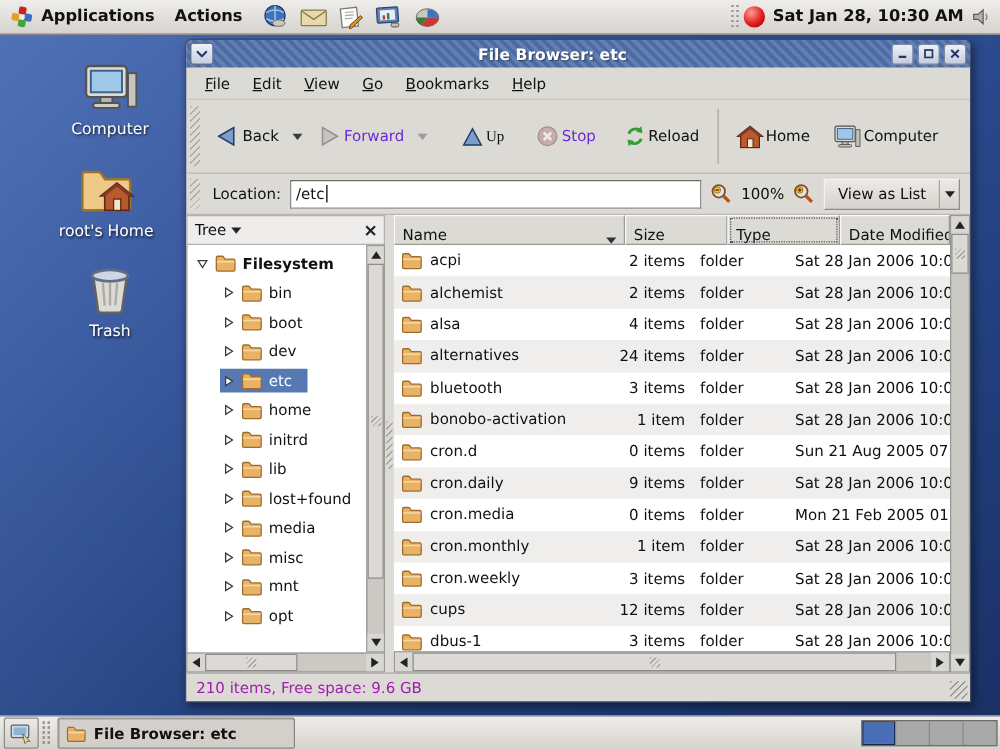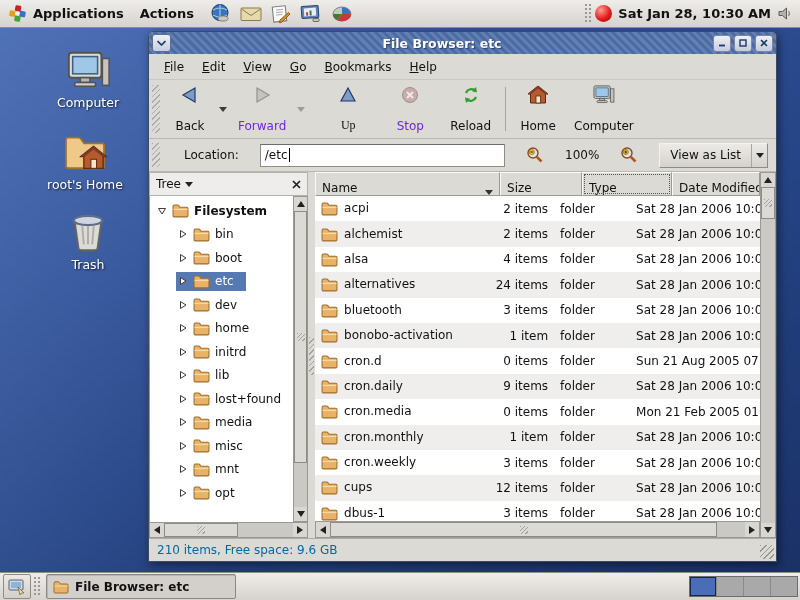--- a/index.html
+++ b/index.html
@@ -40,29 +40,29 @@
   .capbtn{width:16px;height:15px;border:1px solid #7c87a3;border-radius:3px;
           background:linear-gradient(#eef1f6,#c4cbdc);display:flex;align-items:center;justify-content:center;}
   .title{flex:1;text-align:center;color:#fff;font-weight:bold;font-size:12.5px;
          text-shadow:1px 1px 1px rgba(0,0,0,.4);white-space:nowrap;overflow:hidden;}
   .menubar{flex:0 0 25px;display:flex;align-items:center;padding-left:6px;border-bottom:1px solid #c9c7c2;}
   .menu-item{display:inline-block;padding:4px 9px;}
   .menu-item::first-letter{text-decoration:underline;}
   .toolbar{flex:0 0 56px;display:flex;align-items:center;border-bottom:1px solid #bab8b3;padding:1px 4px 1px 2px;}
   .handle{width:8px;align-self:stretch;margin:4px 3px 4px 1px;
           background:repeating-linear-gradient(135deg,#aeaca7 0 1px,transparent 1px 4px);}
-  .tbtn{display:flex;flex-direction:column;align-items:center;justify-content:flex-end;
-        padding:3px 9px 3px 9px;gap:16px;min-width:36px;}
+  .tbtn{display:flex;flex-direction:row;align-items:center;justify-content:flex-end;
+        padding:3px 9px 3px 9px;gap:2px;min-width:36px;}
   .tbtn .tlbl{font-size:12px;line-height:13px;}
   .tbtn.disabled .tlbl{color:#6d28d9;}
   .tsep{width:1px;align-self:stretch;margin:6px 5px;background:#a8a6a1;}
   .ddarrow{width:0;height:0;border-left:4px solid transparent;border-right:4px solid transparent;
            border-top:5px solid #3c3c3c;margin:0 2px;align-self:center;}
   .ddarrow.dim{border-top-color:#9e9c98;}
-  .locbar{flex:0 0 32px;display:flex;align-items:center;gap:21px;padding:0 8px 0 2px;
+  .locbar{flex:0 0 32px;display:flex;align-items:center;gap:7px;padding:0 8px 0 2px;
           border-bottom:1px solid #bab8b3;}
   .textbox{flex:1;height:21px;background:#fff;border:1px solid #8e8c88;border-top-color:#6f6d69;
            display:flex;align-items:center;padding:0 4px;gap:1px;}
   .caret{width:1px;height:14px;background:#000;}
   .optionmenu{display:flex;align-items:center;height:23px;border:1px solid #8e8c88;
               border-top-color:#f4f3f1;border-left-color:#f4f3f1;background:linear-gradient(#eceae6,#d5d2cd);}
   .optionmenu .omlbl{padding:0 10px;white-space:nowrap;}
   .optionmenu .omarrow{width:15px;align-self:stretch;border-left:1px solid #a8a6a1;
               display:flex;align-items:center;justify-content:center;}
   
@@ -109,21 +109,21 @@
   .frow{height:25.4px;display:flex;align-items:center;}
   .frow.alt{background:#efeeec;}
   .cell{padding:0 6px;white-space:nowrap;overflow:hidden;}
   .cell.name{width:171px;display:flex;align-items:flex-start;gap:6px;box-sizing:border-box;}
   .cell.size{width:68px;text-align:right;box-sizing:border-box;}
   .cell.type{width:76px;box-sizing:border-box;}
   .cell.date{flex:1;box-sizing:border-box;}
   .list-hscroll{flex:0 0 15px;}
   .list-vscroll{flex:0 0 14px;}
   .statusbar{flex:0 0 22px;border-top:1px solid #aeaca7;display:flex;align-items:center;
-             padding:0 8px;position:relative;color:#0369a1;}
+             padding:0 8px;position:relative;color:#a21caf;}
   .resize-grip{position:absolute;right:2px;bottom:2px;width:14px;height:14px;
       background:repeating-linear-gradient(135deg,#9a9894 0 1px,transparent 1px 4px);}
   
   .showdesk{width:26px;height:23px;margin-left:3px;border:1px solid #8e8c88;border-radius:2px;
             background:linear-gradient(#eceae6,#d2cfca);display:flex;align-items:center;justify-content:center;}
   .taskbtn{width:176px;height:23px;margin-left:2px;border:1px solid #8a8884;border-radius:2px;
            background:#d3d0cb;box-shadow:inset 1px 1px 0 #b9b7b2;display:flex;align-items:center;gap:6px;
            padding:0 6px;white-space:nowrap;overflow:hidden;}
   .pager{display:flex;height:19px;margin-right:2px;border:1px solid #6e6c68;background:#a9a9a9;}
   .ws{width:26px;height:100%;}
@@ -430,40 +430,40 @@
               <span class="inner">
             <svg class="icon" width="10" height="10" viewBox="0 0 10 10">
                   <path d="M2.5 1.5 L8 5 L2.5 8.5 Z" fill="#fff" stroke="#3a3a3a"></path>
                 </svg>
             <svg class="icon" width="17" height="15" viewBox="0 0 16 14">
                   <use href="#sym-folder"></use>
                 </svg>
             <span>boot</span>
               </span>
             </div>
+          <div class="trow">
+              <span class="inner">
+            <svg class="icon" width="10" height="10" viewBox="0 0 10 10">
+                  <path d="M2.5 1.5 L8 5 L2.5 8.5 Z" fill="#fff" stroke="#3a3a3a"></path>
+                </svg>
+            <svg class="icon" width="17" height="15" viewBox="0 0 16 14">
+                  <use href="#sym-folder"></use>
+                </svg>
+            <span>dev</span>
+              </span>
+            </div>
           <div class="trow selected">
               <span class="inner">
             <svg class="icon" width="10" height="10" viewBox="0 0 10 10">
                   <path d="M2.5 1.5 L8 5 L2.5 8.5 Z" fill="#fff" stroke="#3a3a3a"></path>
                 </svg>
             <svg class="icon" width="17" height="15" viewBox="0 0 16 14">
                   <use href="#sym-folder"></use>
                 </svg>
             <span>etc</span>
-              </span>
-            </div>
-          <div class="trow">
-              <span class="inner">
-            <svg class="icon" width="10" height="10" viewBox="0 0 10 10">
-                  <path d="M2.5 1.5 L8 5 L2.5 8.5 Z" fill="#fff" stroke="#3a3a3a"></path>
-                </svg>
-            <svg class="icon" width="17" height="15" viewBox="0 0 16 14">
-                  <use href="#sym-folder"></use>
-                </svg>
-            <span>dev</span>
               </span>
             </div>
           <div class="trow">
               <span class="inner">
             <svg class="icon" width="10" height="10" viewBox="0 0 10 10">
                   <path d="M2.5 1.5 L8 5 L2.5 8.5 Z" fill="#fff" stroke="#3a3a3a"></path>
                 </svg>
             <svg class="icon" width="17" height="15" viewBox="0 0 16 14">
                   <use href="#sym-folder"></use>
                 </svg>

